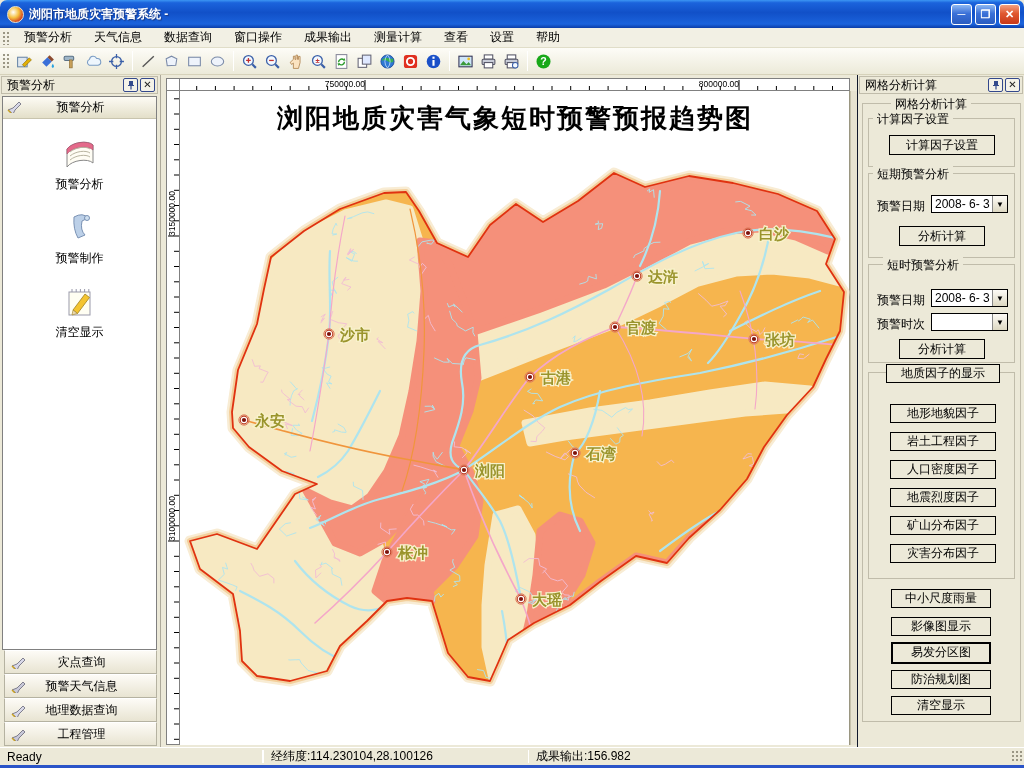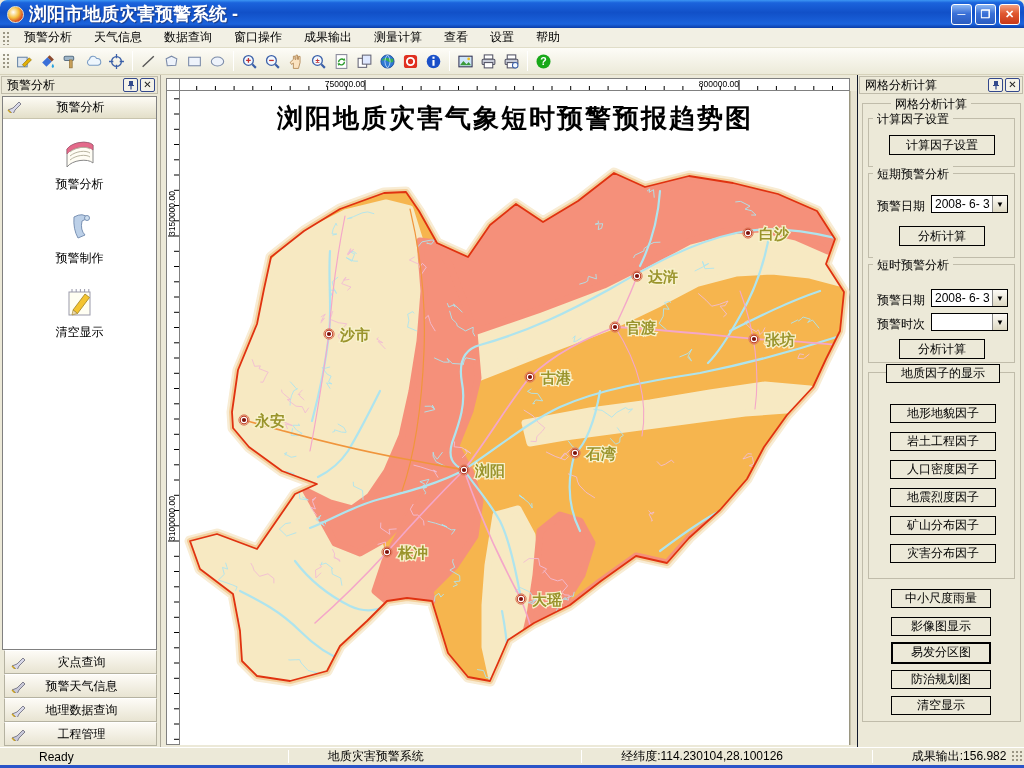--- a/index.html
+++ b/index.html
@@ -6,21 +6,21 @@
   *{box-sizing:border-box;}
   .window{position:relative;width:1024px;height:768px;background:#ece9d8;
     font-family:"Liberation Sans",sans-serif;font-size:12px;color:#000;overflow:hidden;}
   
   .titlebar{position:absolute;top:0;left:0;right:0;height:28px;
     background:linear-gradient(180deg,#3c96f4 0%,#1b63dc 10%,#1150c8 45%,#1b63dc 86%,#0b3da8 100%);
     display:flex;align-items:center;padding:0 4px;border-radius:7px 7px 0 0;}
   .app-icon{width:17px;height:17px;border-radius:50%;
     background:radial-gradient(circle at 35% 35%,#fff,#f5c040 40%,#d04020 75%,#7c1a08);
     border:1px solid #e8e4d0;margin:0 5px 0 3px;flex:none;}
-  .title-text{color:#fff;font-weight:bold;font-size:18px;text-shadow:1px 1px 1px #1c3a80;flex:1;
+  .title-text{color:#fff;font-weight:bold;font-size:12px;text-shadow:1px 1px 1px #1c3a80;flex:1;
     white-space:nowrap;overflow:hidden;}
   .tb-btn{width:21px;height:21px;margin-left:3px;border-radius:3px;border:1px solid #fff;
     color:#fff;font-size:11px;line-height:18px;text-align:center;flex:none;
     background:linear-gradient(180deg,#8db8f2,#3a70d8 45%,#2a5cc0);font-weight:bold;}
   .tb-btn.close{background:linear-gradient(180deg,#f2a080,#e05830 45%,#c83818);}
   
   .menubar{position:absolute;top:28px;left:0;right:0;height:20px;background:#f2f0e4;
     display:flex;align-items:center;border-bottom:1px solid #e0ddc8;}
   .grip{width:7px;height:14px;margin:0 4px 0 2px;flex:none;
     background-image:radial-gradient(#9a9684 34%,rgba(0,0,0,0) 36%);background-size:4px 4px;}
@@ -78,21 +78,21 @@
   .fld-label{position:absolute;left:8px;white-space:nowrap;}
   .combo{position:absolute;left:62px;right:6px;height:18px;background:#fff;border:1px solid #000;
     display:flex;align-items:center;}
   .combo .cval{flex:1;padding:0 3px;font-size:12px;white-space:nowrap;overflow:hidden;}
   .combo .carrow{width:15px;height:100%;background:linear-gradient(180deg,#fdfbf6,#ddd8c2);
     border-left:1px solid #888;display:flex;align-items:center;justify-content:center;
     font-size:8px;color:#000;flex:none;}
   
   .statusbar{position:absolute;top:747px;left:0;right:0;height:18px;background:#ece9d8;
     display:flex;align-items:center;border-top:1px solid #fff;}
-  .sb-field{height:100%;display:flex;align-items:center;padding:0 7px;white-space:nowrap;overflow:hidden;margin-left:32px;}
+  .sb-field{height:100%;display:flex;align-items:center;padding:0 7px;white-space:nowrap;overflow:hidden;}
   .sb-sep{width:1px;height:13px;background:#aca899;border-right:1px solid #fff;flex:none;}
   .sb-grip{margin-left:auto;width:13px;height:13px;flex:none;
     background-image:radial-gradient(#9a9684 34%,rgba(0,0,0,0) 36%);background-size:4px 4px;}
   .bottom-edge{position:absolute;top:765px;left:0;right:0;height:3px;background:#2a54c8;}
 </style>
 </head>
 <body>
 
 <div class="window">
 
@@ -670,21 +670,21 @@
           <span class="grp-title" style="left:4px;">短期预警分析</span>
           <span class="fld-label" style="top:24px;">预警日期</span>
           <div class="combo" style="top:21px;">
             <span class="cval">2008- 6- 3</span>
             <span class="carrow">▼</span>
           </div>
           <div class="xp-btn" style="top:52px;left:30px;width:86px;">分析计算</div>
         </div>
 
         <div class="rp-group" style="top:160px;height:99px;">
-          <span class="grp-title" style="left:4px;">短时预警分析</span>
+          <span class="grp-title" style="left:14px;">短时预警分析</span>
           <span class="fld-label" style="top:27px;">预警日期</span>
           <div class="combo" style="top:24px;">
             <span class="cval">2008- 6- 3</span>
             <span class="carrow">▼</span>
           </div>
           <span class="fld-label" style="top:51px;">预警时次</span>
           <div class="combo" style="top:48px;">
             <span class="cval"></span>
             <span class="carrow">▼</span>
           </div>
@@ -706,21 +706,20 @@
           <div class="xp-btn default" style="top: 538px; left: 28px; width: 100px; height: 22px; line-height: 17px;">易发分区图</div>
           <div class="xp-btn" style="top: 566px; left: 28px; width: 100px; height: 19px; line-height: 17px;">防治规划图</div>
           <div class="xp-btn" style="top: 592px; left: 28px; width: 100px; height: 19px; line-height: 17px;">清空显示</div>
         </div>
     </div>
   </div>
 
   <div class="statusbar">
     <div class="sb-field" style="width:262px;">Ready</div>
     <div class="sb-sep"></div>
-    <div class="sb-field" style="width:267px;">地质灾害预警系统</div>
     <div class="sb-sep"></div>
     <div class="sb-field" style="width:264px;">经纬度:114.230104,28.100126</div>
     <div class="sb-sep"></div>
     <div class="sb-field">成果输出:156.982</div>
     <div class="sb-grip"></div>
   </div>
   <div class="bottom-edge"></div>
 </div>
 
 </body></html>

